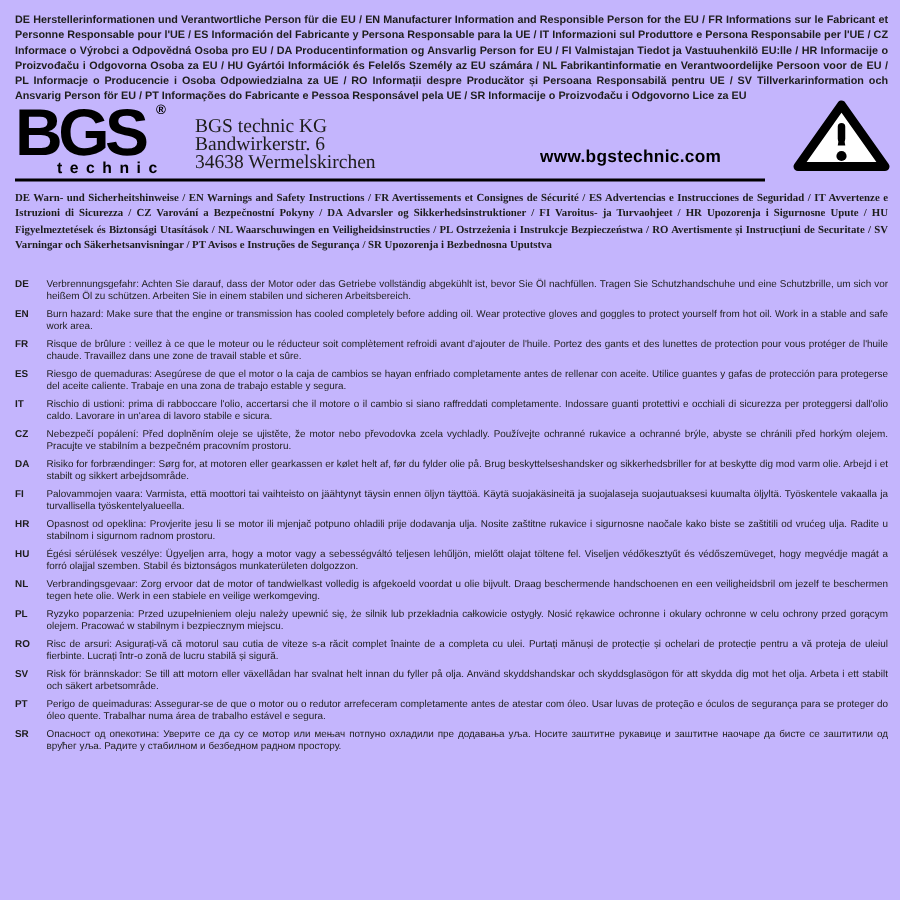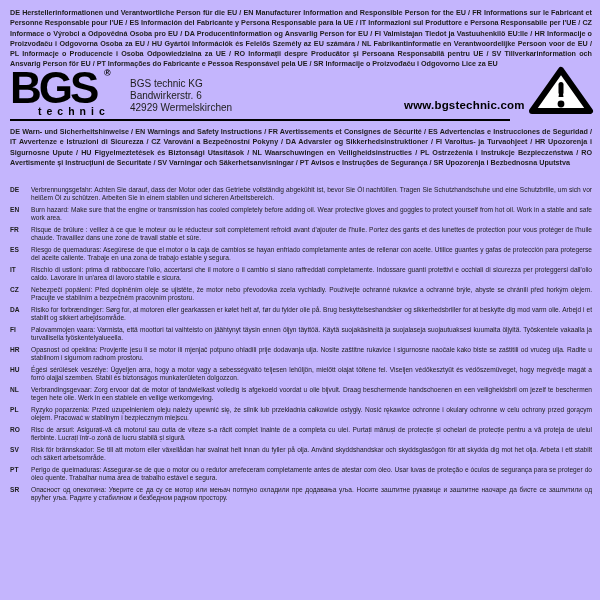--- a/index.html
+++ b/index.html
@@ -6,26 +6,26 @@
   .sheet{
     position:relative;width:600px;height:600px;background:#c4b5fd;
     font-family:"Liberation Sans", sans-serif;color:#1d1d1b;overflow:hidden;
   }
   .hdr{
     position:absolute;left:10px;width:582px;
     font-weight:bold;font-size:7.2px;line-height:10.3px;
     text-align:justify;color:#1d1d1b;
   }
   .hdr1{top:8px;}
-  .hdr2{top:127px;}
+  .hdr2{top:127px;font-family:Liberation Serif, serif;}
   .logo-band{position:absolute;top:64px;left:0;width:502px;height:56px;}
   .logo-svg{position:absolute;left:12px;top:2px;}
-  .company-col{position:absolute;left:130px;top:14px;font-size:10px;line-height:12px;}
+  .company-col{position:absolute;left:130px;top:14px;font-size:13px;line-height:12px;font-family:Liberation Serif, serif;}
   .contact-col{position:absolute;left:230px;top:14px;font-size:8.5px;line-height:12px;}
-  .website{position:absolute;left:360px;top:35px;font-size:11.5px;font-weight:bold;letter-spacing:.2px;color:#000;margin-left:44px;}
+  .website{position:absolute;left:360px;top:35px;font-size:11.5px;font-weight:bold;letter-spacing:.2px;color:#000;}
   .warn-svg{position:absolute;left:527px;top:2px;}
   .rule{position:absolute;top:119px;left:10px;width:500px;height:2px;background:#000;}
   .safety-list{position:absolute;top:186px;left:10px;width:582px;}
   .safety-row{display:grid;grid-template-columns:21px 1fr;margin-bottom:3.4px;}
   .lang-code{font-weight:bold;font-size:6.6px;line-height:8.3px;}
   .lang-text{font-size:6.6px;line-height:8.3px;text-align:justify;}
 </style>
 </head>
 <body>
 
@@ -36,21 +36,21 @@
   <div class="logo-band">
     <svg class="logo-svg" width="104" height="52" viewBox="0 0 104 52" aria-hidden="true">
       <text x="-2" y="37" font-family="Liberation Sans, sans-serif" font-weight="bold" font-size="44" letter-spacing="-3" fill="#000">BGS</text>
       <text x="92" y="10" font-family="Liberation Sans, sans-serif" font-weight="bold" font-size="9" fill="#000">®</text>
       <text x="26" y="49" font-family="Liberation Sans, sans-serif" font-weight="bold" font-size="10.5" letter-spacing="5" fill="#000">technic</text>
     </svg>
 
     <div class="company-col">
       <div>BGS technic KG</div>
       <div>Bandwirkerstr. 6</div>
-      <div>42929 Wermelskirchen</div>
+      <div>34638 Wermelskirchen</div>
     </div>
 
 
     <div class="website">www.bgstechnic.com</div>
 
     <svg class="warn-svg" width="68" height="50" viewBox="0 0 68 50" aria-hidden="true">
       <path d="M34 4 L63 45 L5 45 Z" fill="#ffffff" stroke="#000000" stroke-width="6" stroke-linejoin="round"></path>
       <path d="M34 16 L36.5 31 L31.5 31 Z" fill="#000000"></path>
       <rect x="31.5" y="16" width="5" height="13" rx="2.5" fill="#000000"></rect>
       <circle cx="34" cy="38" r="3.4" fill="#000000"></circle>

